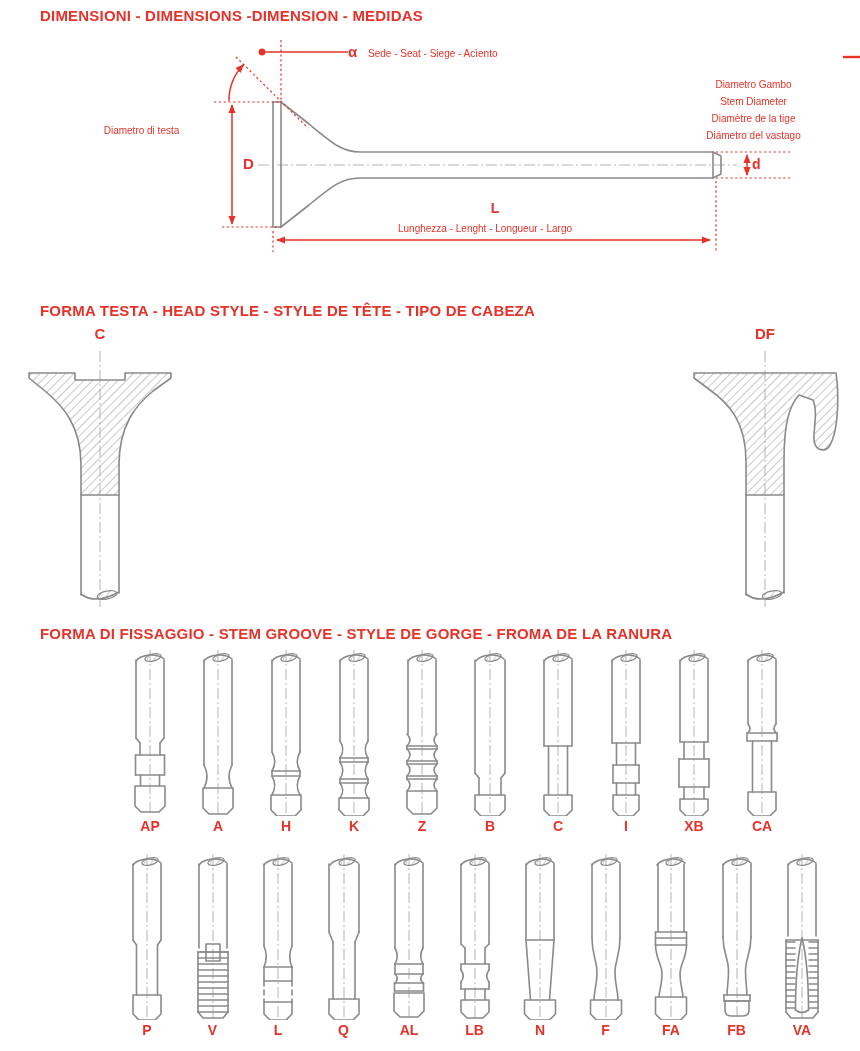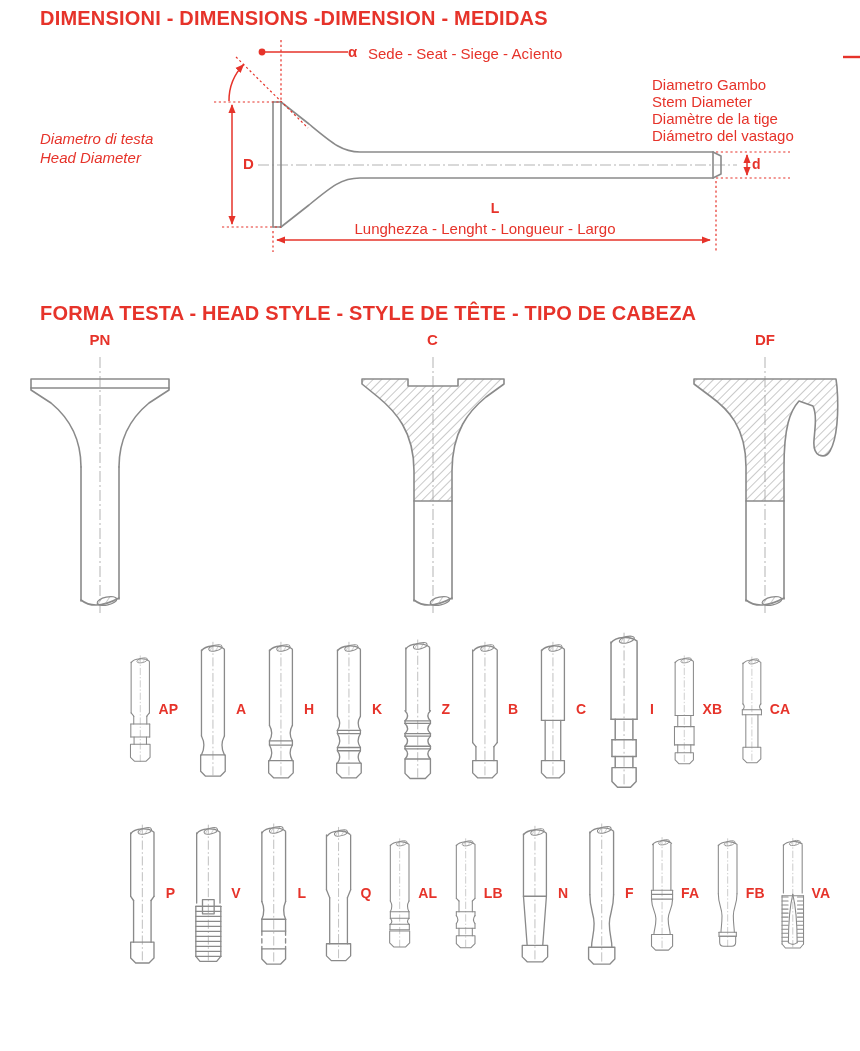--- a/index.html
+++ b/index.html
@@ -1,40 +1,40 @@
 <!DOCTYPE html>
 <html><head>
 <meta charset="utf-8">
 <style>
   :root{ --acc:#e6332a; --ln:#8a8a8a; }
   html,body{margin:0;padding:0;}
   body{width:860px;height:1051px;background:#ffffff;overflow:hidden;
        font-family:"Liberation Sans",sans-serif;}
-  .sec-title{font-weight:bold;font-size:20px;letter-spacing:.2px;color:var(--acc);white-space:nowrap;}
+  .sec-title{font-weight:bold;font-size:15px;letter-spacing:.2px;color:var(--acc);white-space:nowrap;}
   .flow-title{margin:40px 0 0 40px;}
   .flow-title.t3{margin-top:12px;}
   
   .dim-block{position:relative;height:262px;}
   .dim-block .sec-title{position:absolute;left:40px;top:7px;}
   .dim-svg{position:absolute;left:0;top:0;}
   .ovl{position:absolute;color:var(--acc);}
-  .lbl{font-size:15px;line-height:18.5px;white-space:nowrap;}
+  .lbl{font-size:10px;line-height:18.5px;white-space:nowrap;}
   .lbl span{display:block;}
-  .rt{text-align:left;}
+  .rt{text-align:center;}
   .ctr{text-align:center;}
   .sym{font-weight:bold;font-size:15px;line-height:15px;}
   .sym.sm{font-size:14px;}
   
   .head-row{display:flex;justify-content:space-between;padding:0 10px 0 15px;margin-top:6px;}
   .head-col{width:170px;display:flex;flex-direction:column;align-items:center;}
   .fig-label{color:var(--acc);font-weight:bold;font-size:15px;height:22px;line-height:18px;}
   .groove-row{display:flex;justify-content:space-between;margin-top:6px;}
   .groove-row.r1{padding:0 70px 0 122px;}
   .groove-row.r2{padding:0 30px 0 119px;margin-top:16px;}
-  .stem-col{width:56px;display:flex;flex-direction:row;align-items:center;}
+  .stem-col{width:56px;display:flex;flex-direction:column;align-items:center;}
   .stem-col .fig-label{font-size:14px;height:18px;margin-top:2px;line-height:16px;}
   
   .ln{fill:none;stroke:var(--ln);stroke-width:1.6;stroke-linejoin:round;stroke-linecap:round;}
   .cl{fill:none;stroke:#b3b3b3;stroke-width:1;stroke-dasharray:11 3 2 3;}
   .hz{stroke:var(--ln);stroke-width:1.2;}
   .dsh{stroke-dasharray:5 4;}
   .rd{stroke:var(--acc);stroke-width:1.5;fill:none;}
   .rdd{stroke:var(--acc);stroke-width:1.2;fill:none;stroke-dasharray:2.2 2.6;}
   .rd2{stroke:var(--acc);stroke-width:2.4;}
 </style>
@@ -76,59 +76,40 @@
       <path class="rdd" d="M273,231 V252"></path>
       <line class="rd" x1="277" y1="240" x2="710" y2="240" marker-start="url(#arr)" marker-end="url(#arr)"></line>
       <line class="rd2" x1="843" y1="57" x2="860" y2="57"></line>
     </svg>
 
     <div class="sec-title">DIMENSIONI - DIMENSIONS -DIMENSION - MEDIDAS</div>
 
     <div class="ovl sym" style="left:348px;top:44px;">α</div>
     <div class="ovl lbl" style="left:368px;top:45px;">Sede - Seat - Siege - Acìento</div>
 
-    <div class="ovl lbl rt" style="left:40px;top:130px;width:203px;font-style:italic;">
+    <div class="ovl lbl rt" style="left:40px;top:122px;width:203px;">
       <span>Diametro di testa</span>
-      <span>Head Diameter</span>
     </div>
     <div class="ovl sym" style="left:243px;top:156px;">D</div>
 
     <div class="ovl lbl rt" style="left:652px;top:76px;width:203px;line-height:17px;">
       <span>Diametro Gambo</span>
       <span>Stem Diameter</span>
       <span>Diamètre de la tige</span>
       <span>Diámetro del vastago</span>
     </div>
     <div class="ovl sym sm" style="left:752px;top:157px;">d</div>
 
     <div class="ovl sym sm ctr" style="left:395px;top:201px;width:200px;">L</div>
     <div class="ovl lbl ctr" style="left:300px;top:220px;width:370px;">Lunghezza - Lenght - Longueur - Largo</div>
   </div>
 
   <div class="sec-title flow-title">FORMA TESTA - HEAD STYLE - STYLE DE TÊTE - TIPO DE CABEZA</div>
   <div class="head-row" id="head-row">
       <div class="head-col">
-        <div class="fig-label">PN</div>
-        <svg width="170" height="266" viewBox="0 0 170 266">
-          <defs>
-            <pattern id="hp0" width="6" height="6" patternUnits="userSpaceOnUse" patternTransform="rotate(45)">
-              <line x1="0" y1="0" x2="0" y2="6" stroke="#9c9c9c" stroke-width="1.1"></line>
-            </pattern>
-          </defs>
-          <path class="cl" d="M85,4 V260"></path>
-          <path class="ln" d="M16,26 H154 V35 H16 Z"></path>
-          <path class="ln" d="M16,35 V37 L36,50 C53,64 66,84 66,114"></path>
-          <path class="ln" d="M154,35 V37 L134,50 C117,64 104,84 104,114"></path>
-          <path class="ln" d="M66,114 V248"></path>
-          <path class="ln" d="M104,114 V246"></path>
-          <path class="ln" d="M66,247 Q80,258 104,245"></path>
-          <ellipse class="hz" fill="url(#hp0)" cx="92" cy="248" rx="10" ry="4" transform="rotate(-12 92 248)"></ellipse>
-        </svg>
-      </div>
-      <div class="head-col">
         <div class="fig-label">C</div>
         <svg width="170" height="266" viewBox="0 0 170 266">
           <defs>
             <pattern id="hp3" width="6" height="6" patternUnits="userSpaceOnUse" patternTransform="rotate(45)">
               <line x1="0" y1="0" x2="0" y2="6" stroke="#9c9c9c" stroke-width="1.1"></line>
             </pattern>
           </defs>
           <path class="cl" d="M85,4 V260"></path>
           <path d="M14,26 H60 V33 H110 V26 H156 V31 L138,44 C121,58 104,78 104,118 V148 H66 V118 C66,78 47,58 30,44 L14,31 Z" fill="url(#hp3)" stroke="#8a8a8a" stroke-width="1.6" stroke-linejoin="round"></path>
           <path class="ln" d="M66,148 V248"></path>
@@ -148,20 +129,21 @@
           <path class="cl" d="M85,4 V260"></path>
           <path d="M14,26 H156 L157,34 C159,60 157,86 150,98 Q146,105 139,102 Q133,99 134,87 C135,75 137,62 133,53 L119,48 C110,58 104,74 104,114 V148 H66 V114 C66,74 48,56 30,43 L14,31 Z" fill="url(#hp4)" stroke="#8a8a8a" stroke-width="1.6" stroke-linejoin="round"></path>
           <path class="ln" d="M66,148 V248"></path>
           <path class="ln" d="M104,148 V246"></path>
           <path class="ln" d="M66,247 Q80,258 104,245"></path>
           <ellipse class="hz" fill="url(#hp4)" cx="92" cy="248" rx="10" ry="4" transform="rotate(-12 92 248)"></ellipse>
         </svg>
       </div>
     </div>
 
+  <div class="sec-title flow-title t3">FORMA DI FISSAGGIO - STEM GROOVE - STYLE DE GORGE - FROMA DE LA RANURA</div>
   <div class="groove-row r1" id="groove-row1">
       <div class="stem-col">
         <svg width="56" height="168" viewBox="0 0 56 168">
           <defs>
             <pattern id="row1p0" width="6" height="6" patternUnits="userSpaceOnUse" patternTransform="rotate(45)">
               <line x1="0" y1="0" x2="0" y2="6" stroke="#9c9c9c" stroke-width="1.1"></line>
             </pattern>
           </defs>
           <path class="cl" d="M28,2 V166"></path>
           <path class="ln" d="M14,13 C19,6 35,5 42,11"></path>

